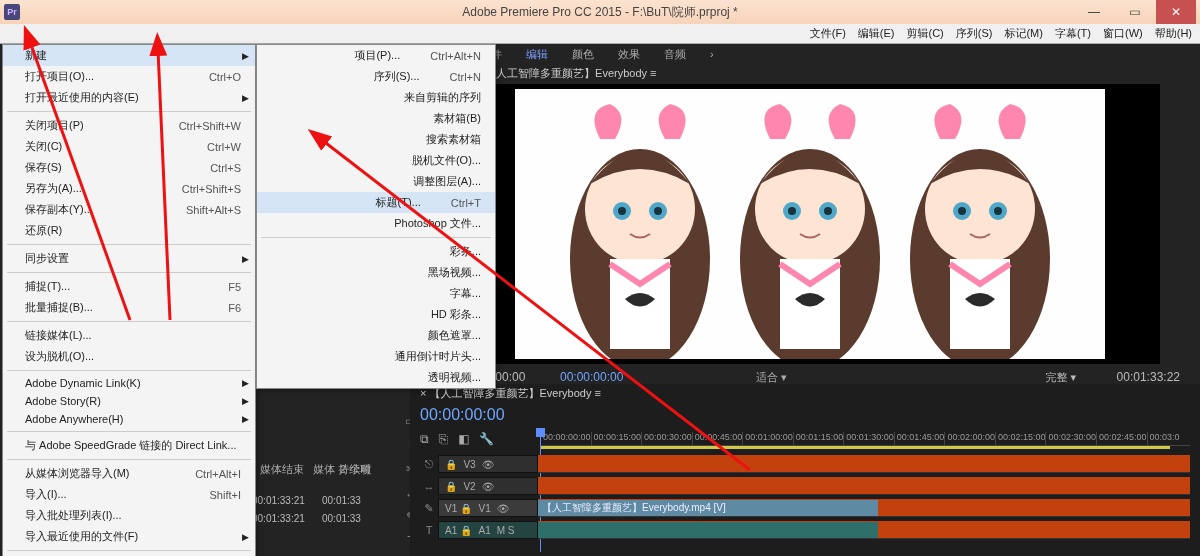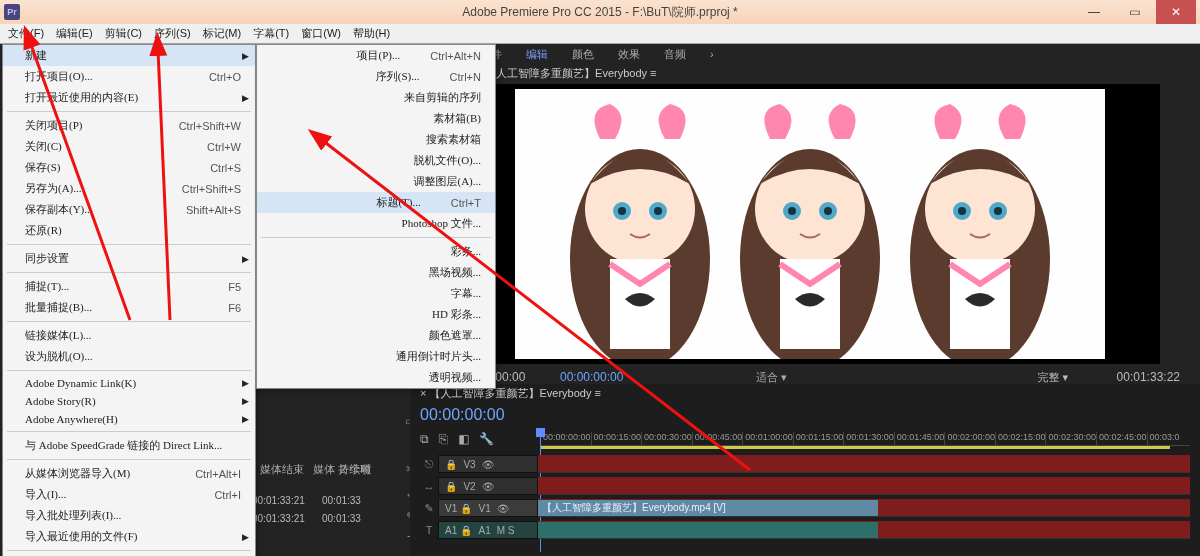--- a/index.html
+++ b/index.html
@@ -7,28 +7,28 @@
   
   
   .titlebar { height:24px; background:linear-gradient(#fbe3d0,#f7d3b8); display:flex; align-items:center; padding:0 4px; color:#333; position:relative; }
   .titlebar .logo { width:16px; height:16px; background:#47477b; border-radius:2px; margin-right:6px; display:flex; align-items:center; justify-content:center; color:#d0b3ff; font-size:9px; font-weight:bold;}
   .titlebar .title { position:absolute; left:50%; transform:translateX(-50%); font-size:12px; color:#444;}
   .titlebar .winbtns { margin-left:auto; display:flex; gap:1px;}
   .titlebar .winbtn { width:40px; height:24px; display:flex; align-items:center; justify-content:center; font-size:12px; color:#333;}
   .titlebar .winbtn.close { background:#c75050; color:#fff;}
   
   
-  .menubar { height:20px; background:#f0f0f0; border-bottom:1px solid #aaa; display:flex; align-items:center; padding:0 2px; color:#222; font-size:11px;}
+  .menubar { height:20px; background:#f0f0f0; border-bottom:1px solid #aaa; display:flex; align-items:center; padding:0 2px; color:#222; font-size:11px;justify-content:flex-end;}
   .menubar .mitem { padding:2px 6px; cursor:pointer;}
   
   
   .dropdown { position:absolute; background:#f4f4f4; border:1px solid #888; box-shadow:2px 2px 4px rgba(0,0,0,.3); min-width:240px; z-index:100; font-size:11px; color:#222;}
   .dropdown .row { display:flex; align-items:center; padding:3px 14px 3px 22px; position:relative; white-space:nowrap;}
   .dropdown .row.hover { background:#d5e5f5;}
-  .dropdown .row .lab { flex:1;font-family:Liberation Serif, serif;}
+  .dropdown .row .lab { flex:1;}
   .dropdown .row .shc { color:#555; margin-left:30px;}
   .dropdown .row .arrow { position:absolute; right:6px; font-size:9px;}
   .dropdown .sep { height:1px; background:#ccc; margin:3px 4px;}
   .dropdown.d1 { top:44px; left:2px; width:254px;}
   .dropdown.d2 { top:44px; left:256px; width:162px;text-align:right;}
 
   
   .workspace { position:absolute; top:44px; left:0; right:0; bottom:0; background:#232323;}
   
   
@@ -43,21 +43,21 @@
   .preview { position:absolute; top:40px; left:460px; width:700px; height:280px; background:#000; display:flex; align-items:center; justify-content:center;}
   .preview .canvas { width:590px; height:270px; background:#fefefe; position:relative; overflow:hidden;}
   .anime { position:absolute; bottom:0;}
   .anime svg { display:block;}
   
   
   .tcleft { position:absolute; top:326px; left:462px; color:#bbb; font-size:12px;}
   .tcblue { position:absolute; top:326px; left:560px; color:#6fa6ff; font-size:12px;}
   .fitsel { position:absolute; top:326px; left:740px; color:#aaa; font-size:11px;margin-left:16px;}
   .tcright { position:absolute; top:326px; right:20px; color:#bbb; font-size:12px;}
-  .tcdone  { position:absolute; top:326px; right:132px; color:#bbb; font-size:11px;}
+  .tcdone  { position:absolute; top:326px; right:124px; color:#bbb; font-size:11px;}
   .ruler2 { position:absolute; top:344px; left:460px; right:20px; height:16px; border-top:1px solid #444;}
   .ruler2 .play { position:absolute; top:-3px; left:100px; width:7px; height:12px; background:#5e8dff;}
   .transport { position:absolute; top:364px; left:720px; display:flex; gap:14px; font-size:12px; color:#bbb;}
   .ticon { cursor:pointer;}
 
   
   .projhead { position:absolute; top:394px; left:12px; width:388px; height:22px; display:flex; align-items:center; color:#aaa; font-size:11px;}
   .projhead .htab { padding:3px 12px; border-right:1px solid #111;}
   .projcount { position:absolute; top:418px; left:340px; color:#aaa; font-size:11px;}
   .projcols { position:absolute; top:418px; left:260px; color:#aaa; font-size:11px;}
@@ -76,21 +76,21 @@
   .tlplayhead::before { content:""; position:absolute; top:-4px; left:-4px; width:9px; height:9px; background:#5e8dff;}
   .yellowbar { position:absolute; top:62px; left:130px; right:30px; height:3px; background:#d2c843;}
   
   .tracks { position:absolute; top:70px; left:10px; right:10px;}
   .trackrow { display:flex; align-items:center; height:20px; margin-bottom:2px;}
   .trackrow .tools { width:18px; text-align:center; color:#888; font-size:11px;}
   .trackrow .hdr { width:100px; background:#2c2c2c; height:18px; display:flex; align-items:center; padding:0 6px; gap:6px; font-size:10px; color:#aaa; border:1px solid #111;}
   .trackrow .hdr.vid { background:#2f2f2f;}
   .trackrow .hdr.v1 { background:#3b3b3b;}
   .trackrow .hdr.a1 { background:#244441;}
-  .trackrow .lane { flex:1; height:18px; background:#7f1d1d; border-bottom:1px solid #333; position:relative;}
+  .trackrow .lane { flex:1; height:18px; background:#c2410c; border-bottom:1px solid #333; position:relative;}
   .clip { position:absolute; top:1px; left:0; width:340px; height:16px; font-size:10px; display:flex; align-items:center; padding:0 4px; overflow:hidden;}
   .clip.v { background:#5e8aa3; color:#eef;}
   .clip.a { background:#2f6f6a; color:#dff;}
   
   .toolcol { position:absolute; top:384px; left:402px; width:18px; display:flex; flex-direction:column; gap:10px; padding-top:30px; align-items:center; color:#888; font-size:12px;}
   
   
   svg.anno { position:absolute; top:0; left:0; pointer-events:none; z-index:200;}
 </style>
 </head>
@@ -192,21 +192,21 @@
     <div class="row">
       <span class="lab">与 Adobe SpeedGrade 链接的 Direct Link...</span>
     </div>
     <div class="sep"></div>
     <div class="row">
       <span class="lab">从媒体浏览器导入(M)</span>
       <span class="shc">Ctrl+Alt+I</span>
     </div>
     <div class="row">
       <span class="lab">导入(I)...</span>
-      <span class="shc">Ctrl+I</span>
+      <span class="shc">Shift+I</span>
     </div>
     <div class="row">
       <span class="lab">导入批处理列表(I)...</span>
     </div>
     <div class="row">
       <span class="lab">导入最近使用的文件(F)</span>
       <span class="arrow">▶</span>
     </div>
     <div class="sep"></div>
     <div class="row"></div>

